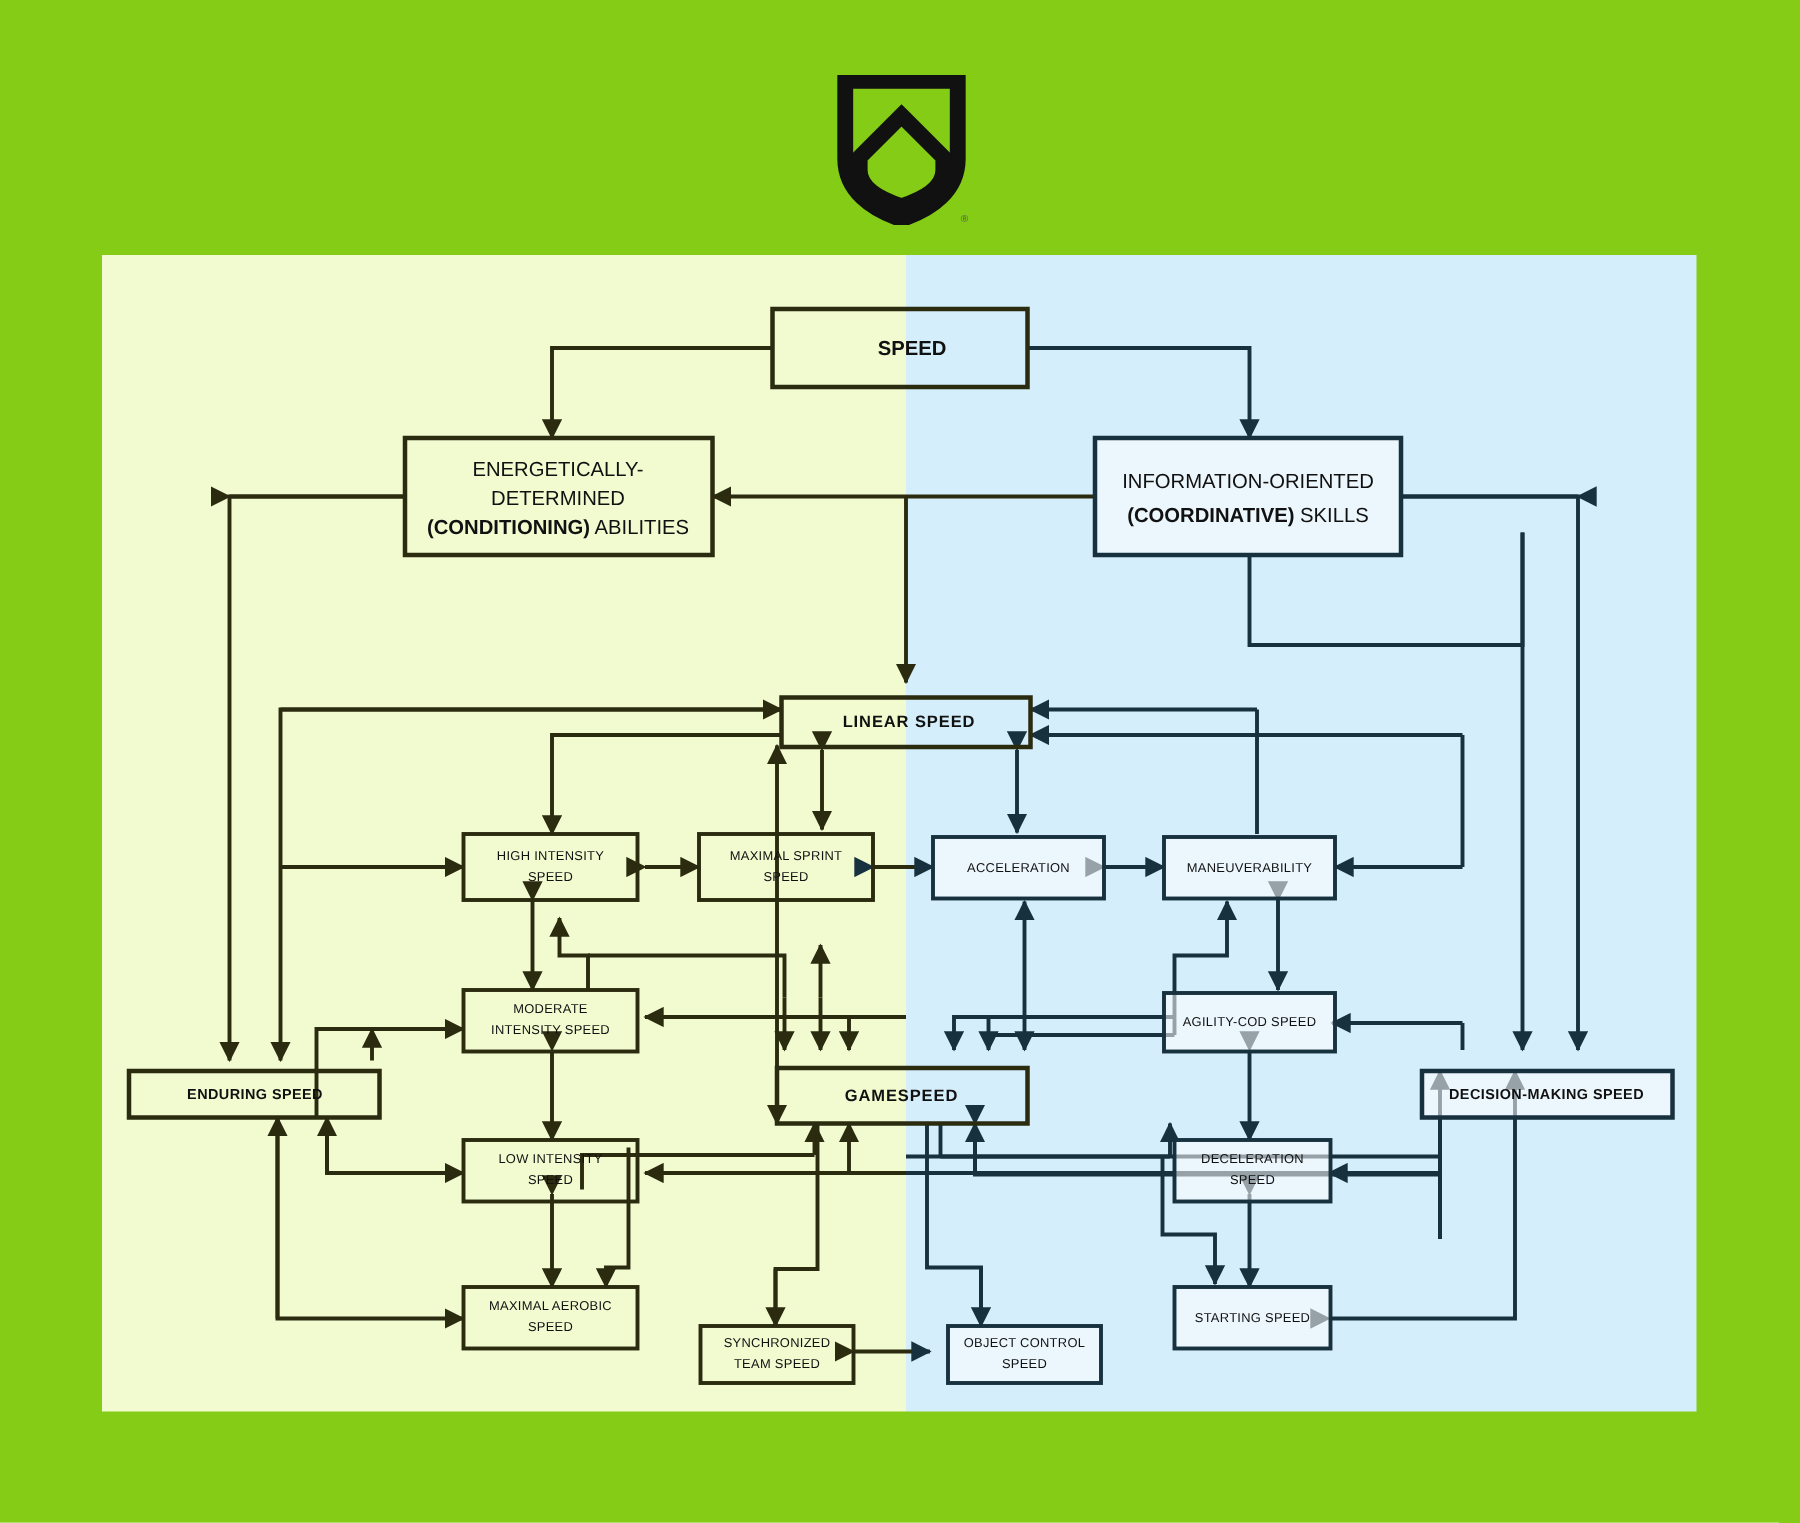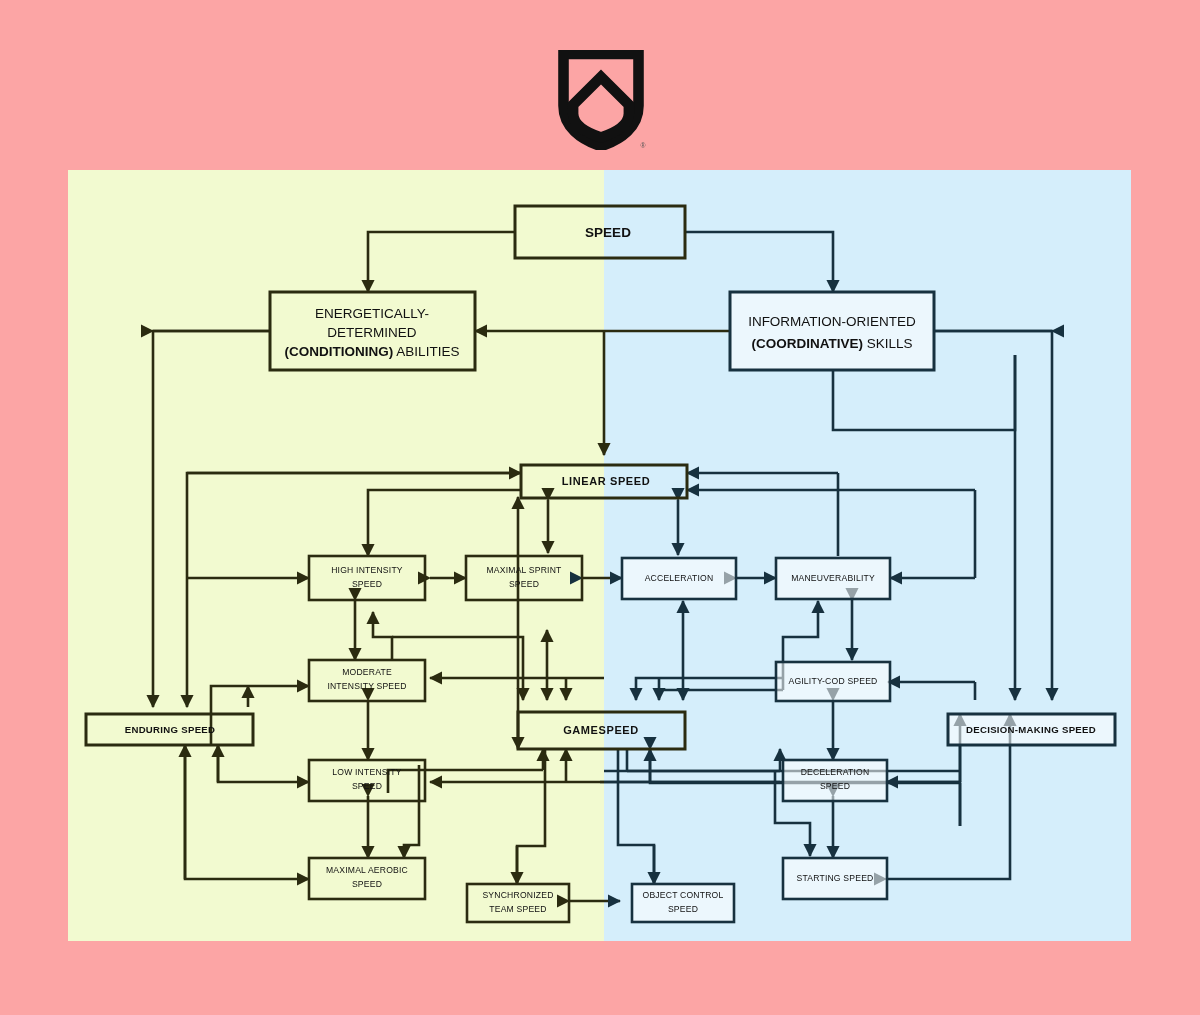--- a/index.html
+++ b/index.html
@@ -1,17 +1,17 @@
 <!DOCTYPE html>
 <html><head>
 <meta charset="utf-8">
 <style>
   html,body{margin:0;padding:0;background:#ffffff;}
   body{width:1200px;height:1015px;font-family:"Liberation Sans",sans-serif;overflow:hidden;}
-  #root{position:relative;width:1200px;height:1015px;background:#fca5a5;}
+  #root{position:relative;width:1200px;height:1015px;background:#84cc16;}
   #logo{position:absolute;left:556px;top:50px;width:90px;height:100px;}
   #diagram{position:absolute;left:0;top:0;width:1200px;height:1015px;}
   .boxlabel{font-family:"Liberation Sans",sans-serif;fill:#111;text-anchor:middle;dominant-baseline:middle;}
   .lvl1{font-size:13.5px;font-weight:normal;}
   .lvl1b{font-size:13.5px;font-weight:bold;}
   .lvl2{font-size:11px;font-weight:bold;letter-spacing:.6px;}
   .lvl3{font-size:8.6px;font-weight:normal;letter-spacing:.2px;}
   .lvl3b{font-size:9.6px;font-weight:bold;letter-spacing:.3px;}
   .regmark{font-size:7px;fill:#555;}
 </style>

